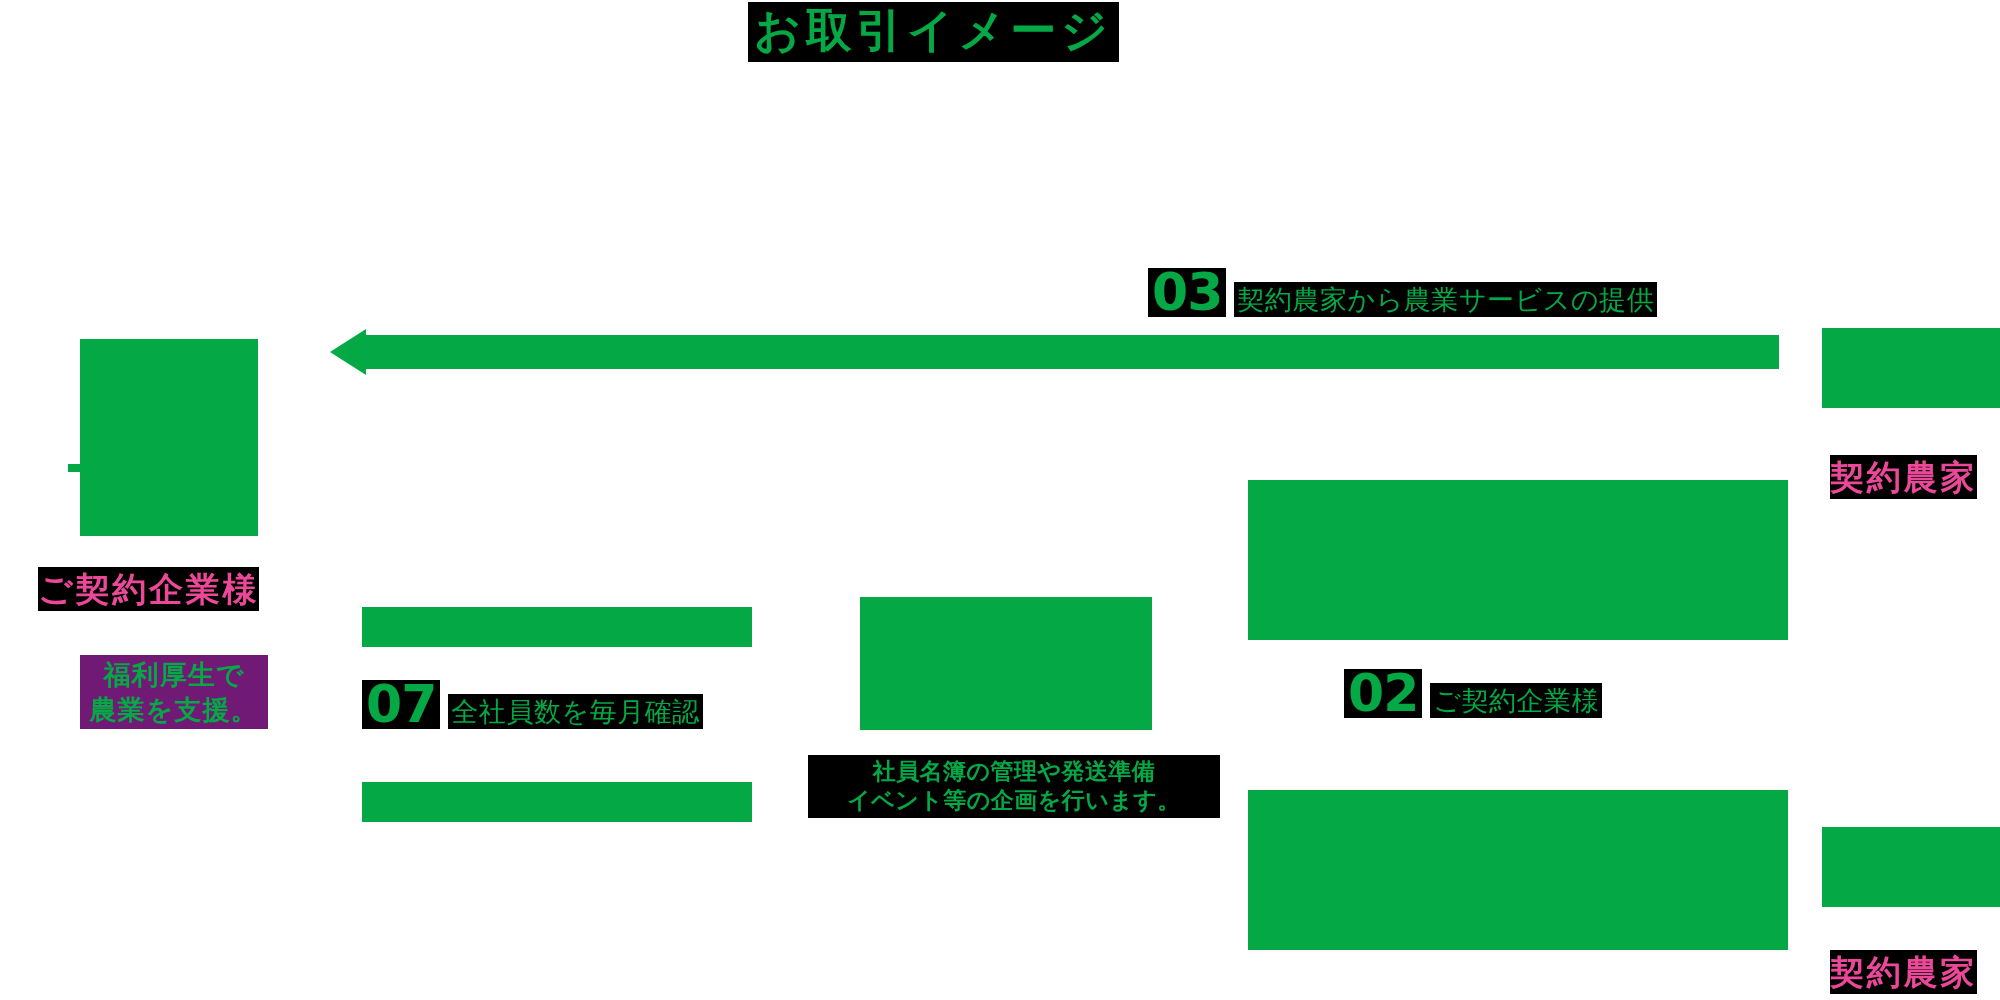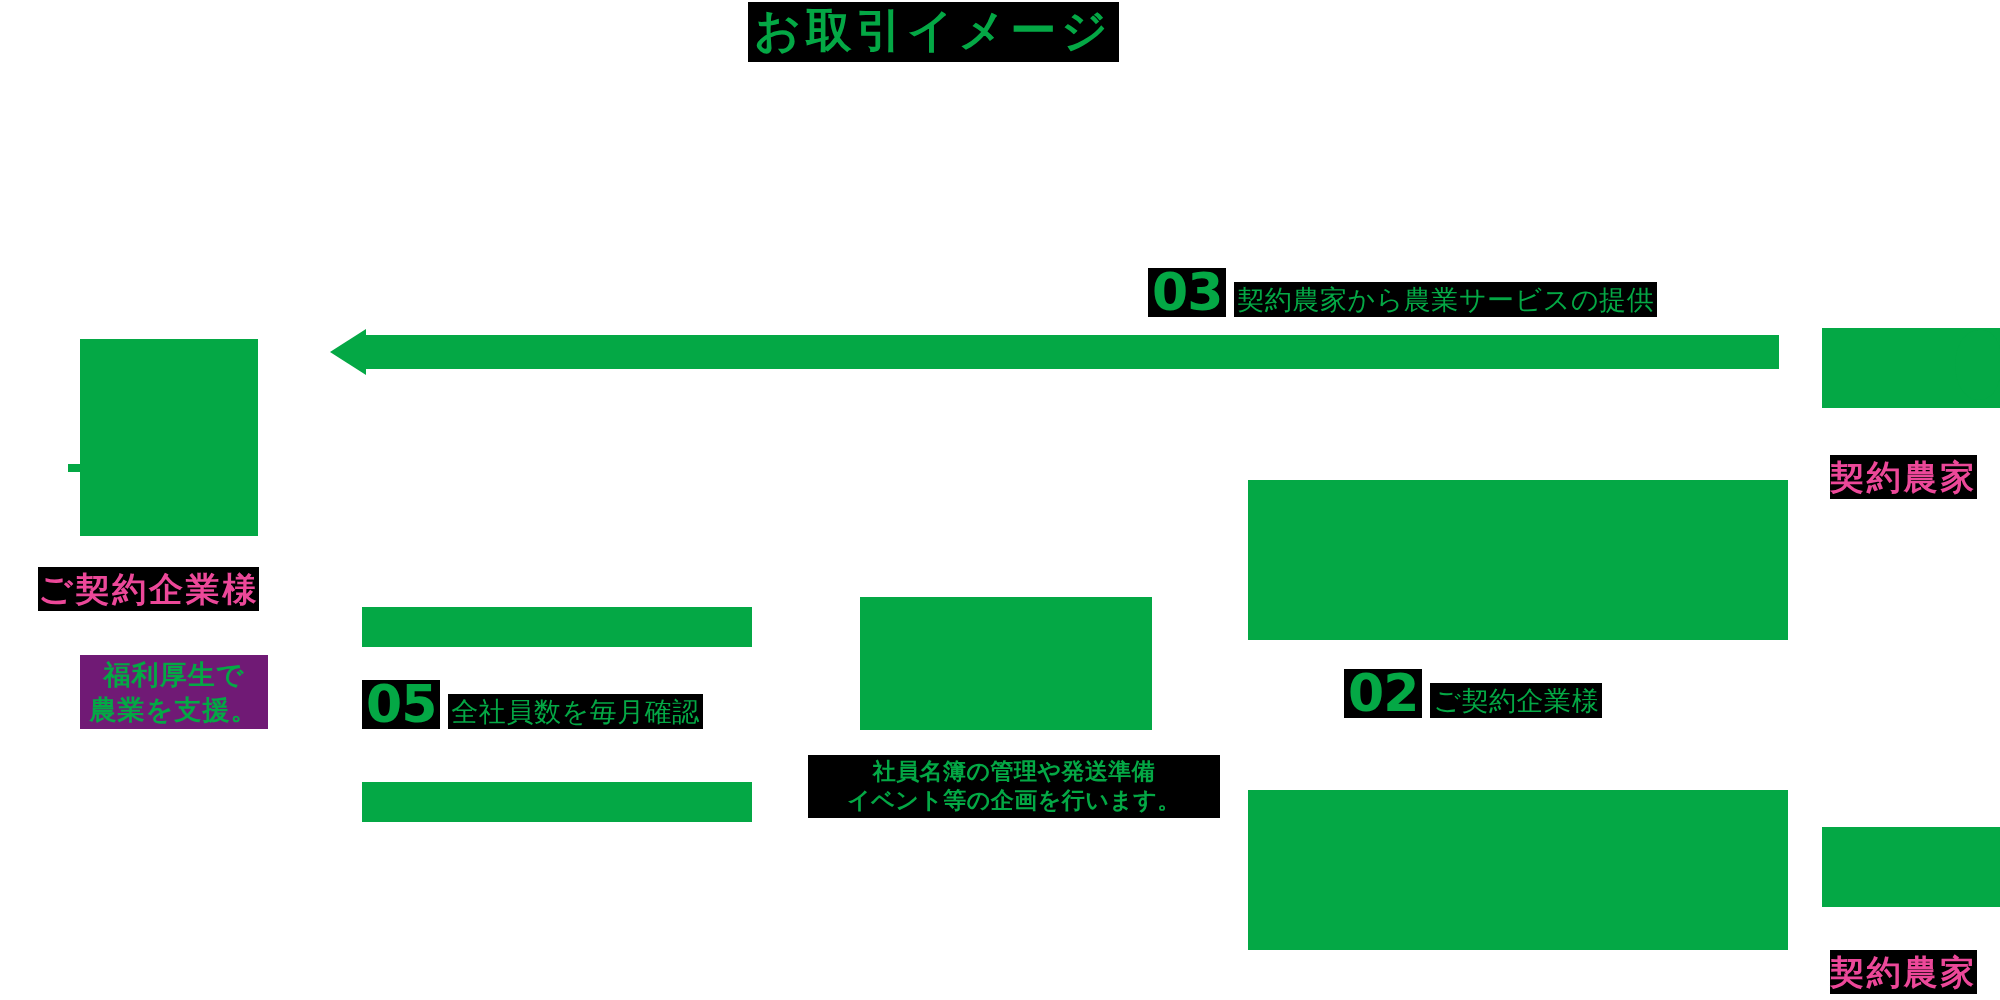--- a/index.html
+++ b/index.html
@@ -125,21 +125,21 @@
 
   <div class="abs actor-caption" id="company-caption" style="left:38px;top:567px;">ご契約企業様</div>
 
   <div class="abs actor-sub" id="company-sub" style="left:80px;top:655px;width:176px;">福利厚生で
 農業を支援。</div>
 
   <div class="abs shape" id="step01-bar-top" style="left:362px;top:607px;width:390px;height:40px;"></div>
   <div class="abs shape" id="step01-bar-bottom" style="left:362px;top:782px;width:390px;height:40px;"></div>
 
   <div class="abs step-row" id="step-01" style="left:362px;top:680px;">
-    <span class="step-num">05</span>
+    <span class="step-num">07</span>
     <span class="step-text">全社員数を毎月確認</span>
   </div>
 
   <div class="abs shape" id="service-illustration" style="left:860px;top:597px;width:292px;height:133px;"></div>
 
   <div class="abs note-text" id="service-note" style="left:808px;top:755px;width:400px;">社員名簿の管理や発送準備
 イベント等の企画を行います。</div>
 
   <div class="abs shape" id="farmer-block-upper" style="left:1248px;top:480px;width:540px;height:160px;"></div>
 

